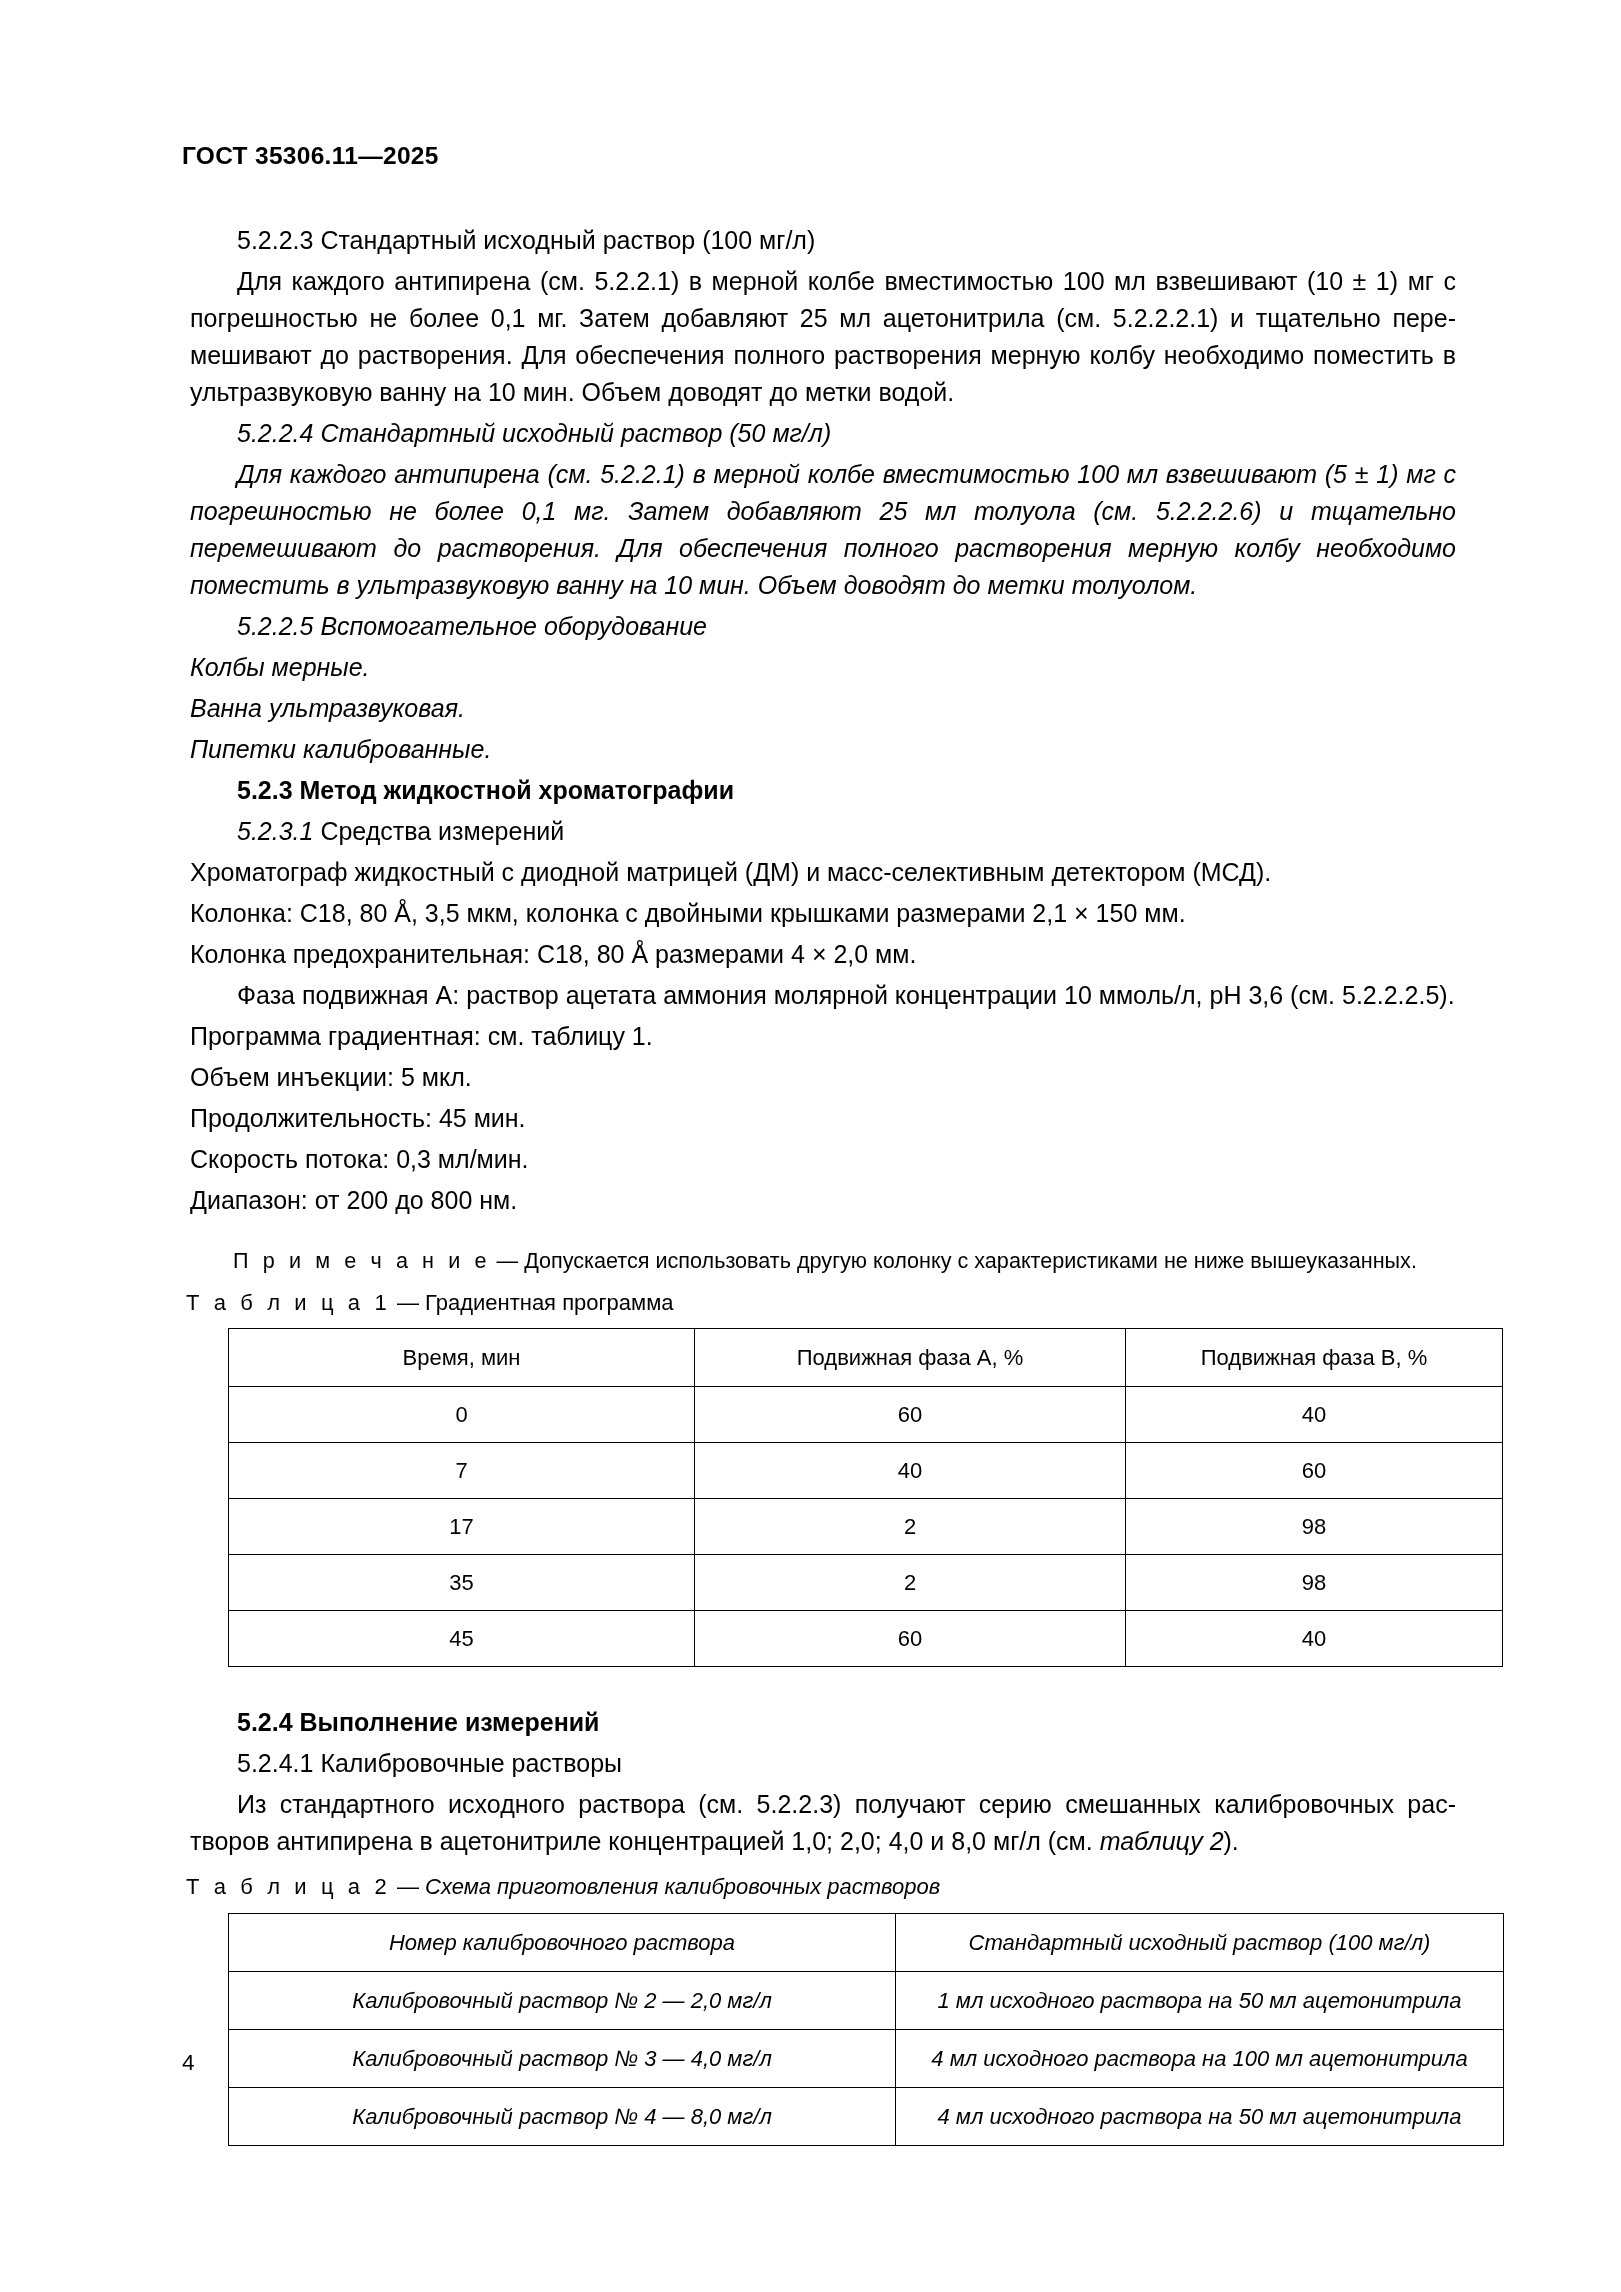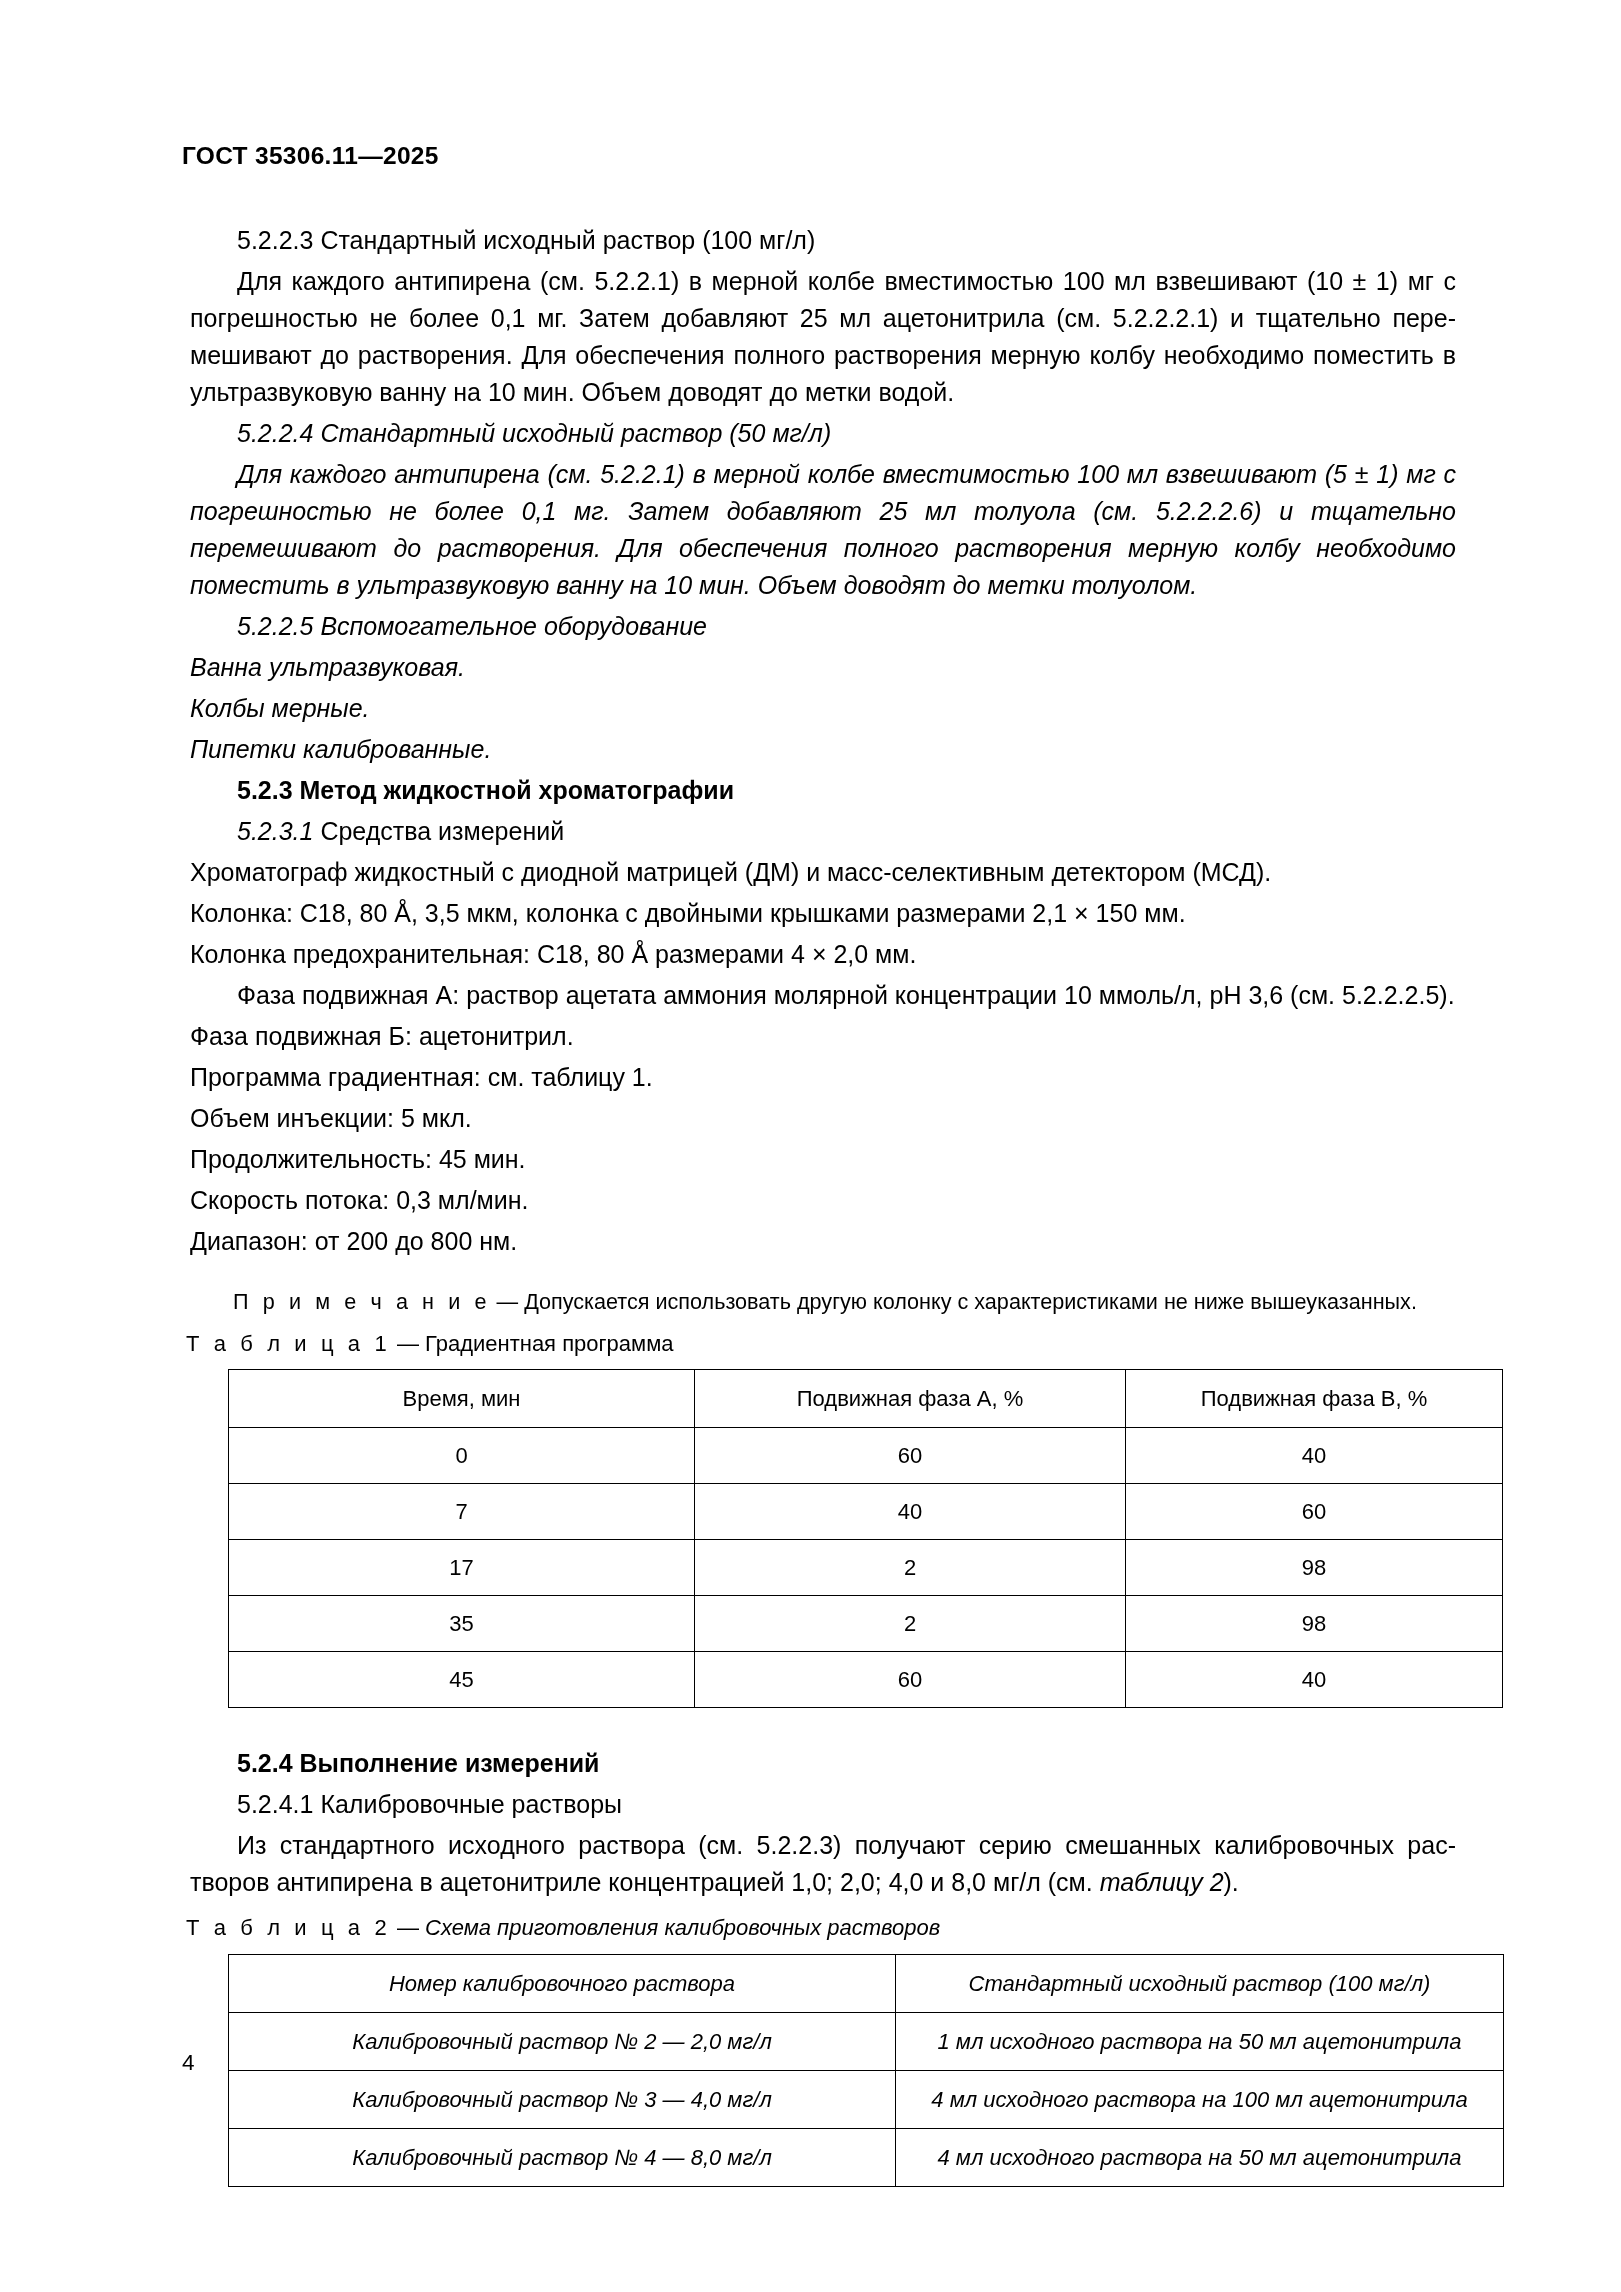--- a/index.html
+++ b/index.html
@@ -119,33 +119,32 @@
 
   <div class="content">
 
     <p class="ind">5.2.2.3 Стандартный исходный раствор (100 мг/л)</p>
     <p class="ind">Для каждого антипирена (см. 5.2.2.1) в мерной колбе вместимостью 100 мл взвешивают (10 ± 1) мг с погрешностью не более 0,1 мг. Затем добавляют 25 мл ацетонитрила (см. 5.2.2.2.1) и тщательно пере­мешивают до растворения. Для обеспечения полного растворения мерную колбу необходимо помес­тить в ультразвуковую ванну на 10 мин. Объем доводят до метки водой.</p>
 
     <p class="ind it">5.2.2.4 Стандартный исходный раствор (50 мг/л)</p>
     <p class="ind it">Для каждого антипирена (см. 5.2.2.1) в мерной колбе вместимостью 100 мл взвешивают (5 ± 1) мг с погрешностью не более 0,1 мг. Затем добавляют 25 мл толуола (см. 5.2.2.2.6) и тща­тельно перемешивают до растворения. Для обеспечения полного растворения мерную колбу необ­ходимо поместить в ультразвуковую ванну на 10 мин. Объем доводят до метки толуолом.</p>
 
     <p class="ind it">5.2.2.5 Вспомогательное оборудование</p>
+    <p class="noind it">Колбы мерные.</p>
     <p class="noind it">Ванна ультразвуковая.</p>
-    <p class="noind it">Колбы мерные.</p>
     <p class="noind it">Пипетки калиброванные.</p>
 
     <p class="ind bd">5.2.3 Метод жидкостной хроматографии</p>
 
     <p class="ind"><span class="it">5.2.3.1</span><span> Средства измерений</span></p>
 
     <p class="noind">Хроматограф жидкостный с диодной матрицей (ДМ) и масс-селективным детектором (МСД).</p>
     <p class="noind">Колонка: С18, 80 Å, 3,5 мкм, колонка с двойными крышками размерами 2,1 × 150 мм.</p>
     <p class="noind">Колонка предохранительная: С18, 80 Å размерами 4 × 2,0 мм.</p>
     <p class="ind">Фаза подвижная А: раствор ацетата аммония молярной концентрации 10 ммоль/л, рН 3,6 (см. 5.2.2.2.5).</p>
-    <p class="noind">Фаза подвижная Б: ацетонитрил.</p>
     <p class="noind">Программа градиентная: см. таблицу 1.</p>
     <p class="noind">Объем инъекции: 5 мкл.</p>
     <p class="noind">Продолжительность: 45 мин.</p>
     <p class="noind">Скорость потока: 0,3 мл/мин.</p>
     <p class="noind">Диапазон: от 200 до 800 нм.</p>
 
     <div class="note"><span class="spaced">П р и м е ч а н и е</span><span> — </span><span>Допускается использовать другую колонку с характеристиками не ниже вышеуказанных.</span></div>
 
     <div class="tbl-caption"><span class="spaced">Т а б л и ц а  1</span><span> — </span><span>Градиентная программа</span></div>
 

